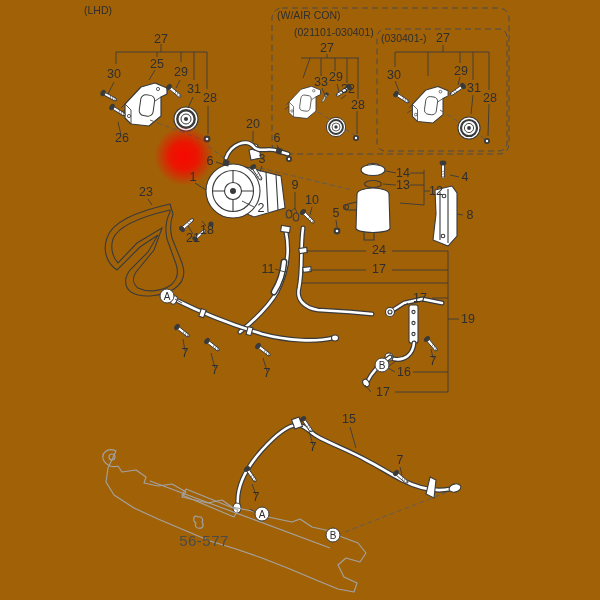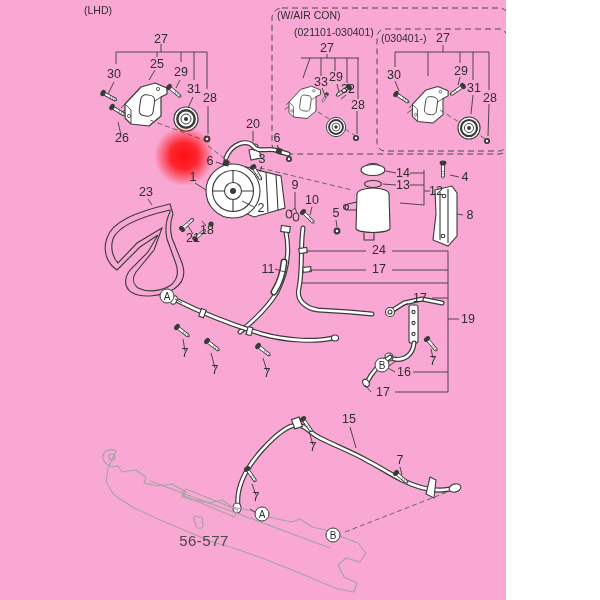--- a/index.html
+++ b/index.html
@@ -1,16 +1,16 @@
 <!DOCTYPE html>
 <html><head>
 <meta charset="utf-8">
 <style>
   html,body{margin:0;padding:0;background:#fff;}
-  .stage{position:relative;width:506px;height:600px;background:#f9a8d4;overflow:hidden;}
+  .stage{position:relative;width:600px;height:600px;background:#a16207;overflow:hidden;}
   svg{display:block;}
   svg text{font-family:"Liberation Sans", sans-serif;fill:#2e2e2e;}
   .num{font-size:12.5px;text-anchor:middle;}
   .sec{font-size:10.5px;text-anchor:start;fill:#2e2e2e;}
   .ref{font-size:15px;text-anchor:middle;fill:#4a4a4a;letter-spacing:.5px;}
   .reft{font-size:10px;text-anchor:middle;fill:#2e2e2e;}
   .refc{fill:#fff;stroke:#3a3a3a;stroke-width:1;}
   .ln{stroke:#3a3a3a;stroke-width:1.1;fill:none;}
   .lnf{stroke:#3a3a3a;stroke-width:1.1;fill:#fff;}
   .ld{stroke:#3a3a3a;stroke-width:.9;fill:none;}

